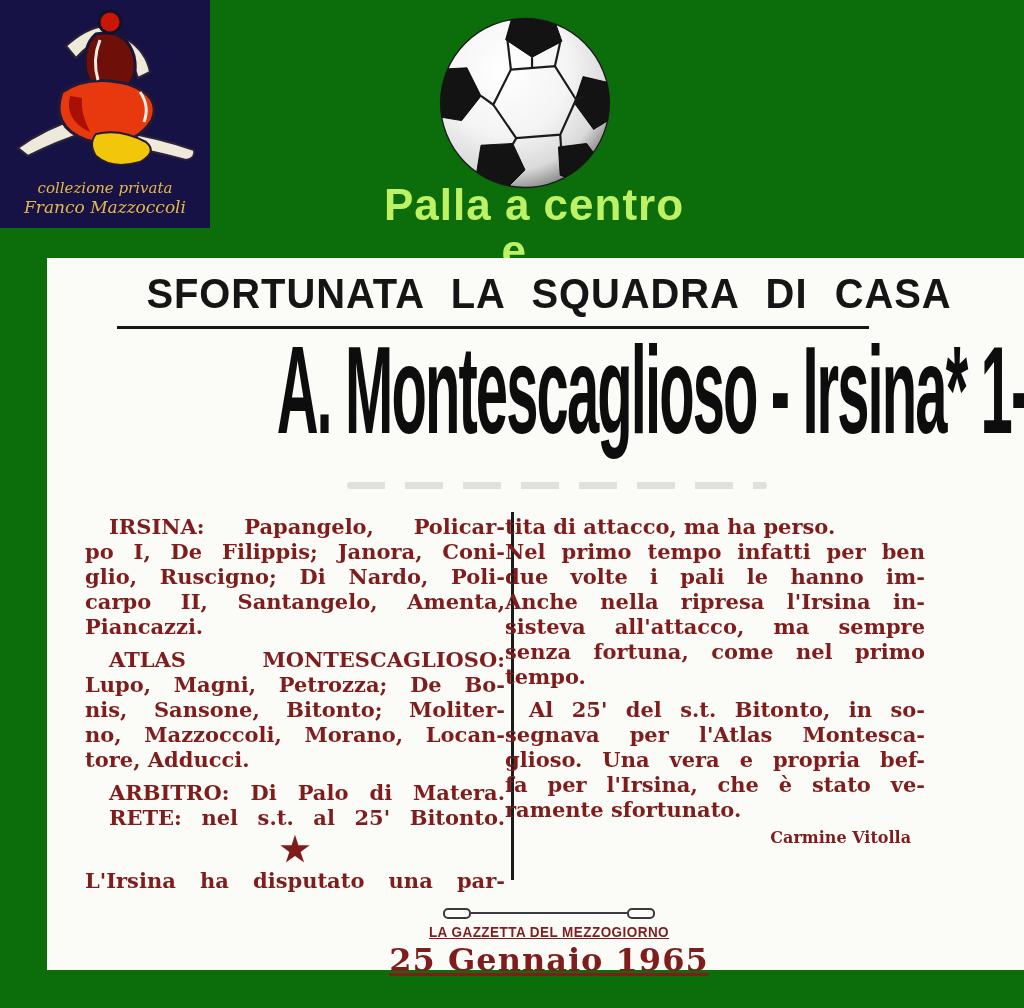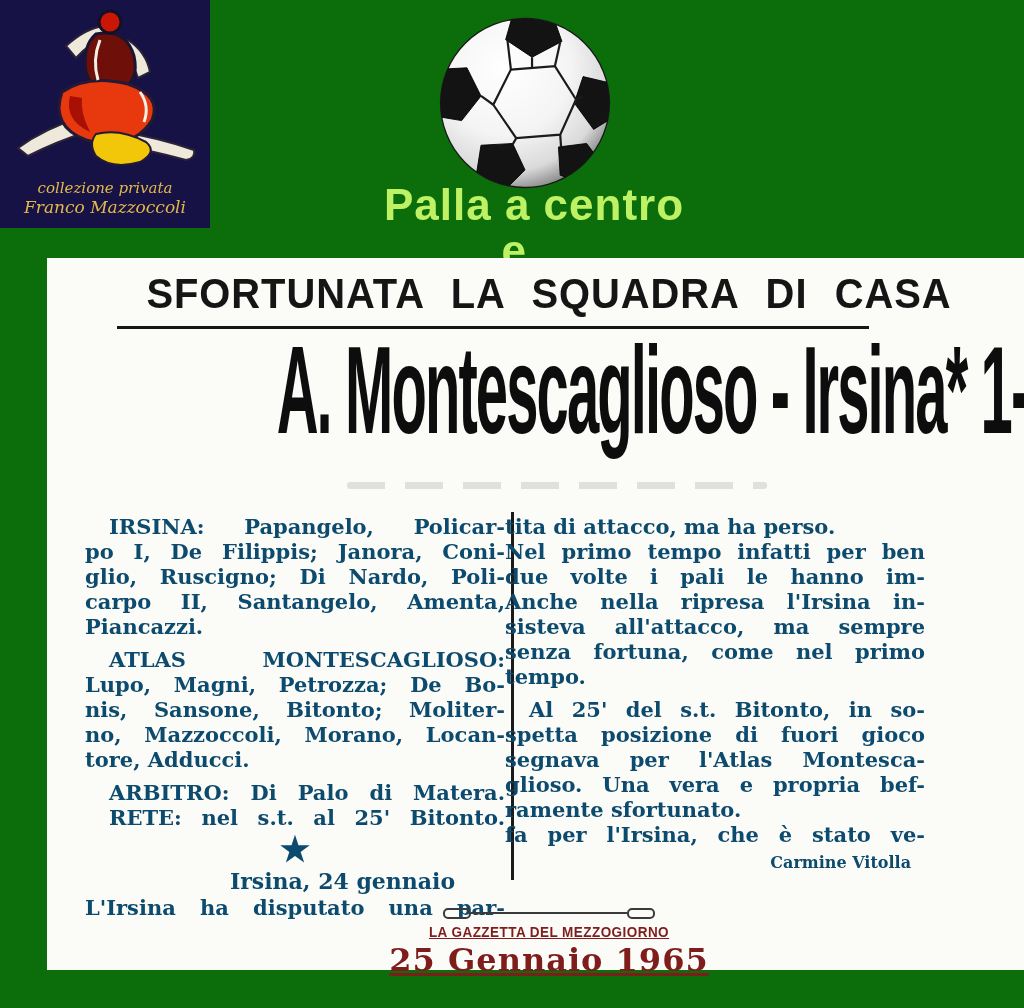--- a/index.html
+++ b/index.html
@@ -73,21 +73,21 @@
     opacity:.28;border-radius:3px;
   }
 
   
   .columns{
     position:absolute;left:38px;top:256px;width:855px;
     display:flex;
     font-family:"DejaVu Serif",serif;
     font-weight:700;
     font-size:21px;line-height:25px;
-    color:#0c4a6e;
+    color:#7f1d1d;
   }
   .col{width:420px;}
   .ln{text-align:justify;text-align-last:justify;}
   .ln.end{text-align-last:auto;}
   .ln.indent{text-indent:24px;}
   .col-divider{
     position:absolute;left:464px;top:254px;width:3px;height:368px;
     background:#1a1a1a;
   }
   .star-line{
@@ -221,40 +221,38 @@
       <div class="ln">Lupo, Magni, Petrozza; De Bo-</div>
       <div class="ln">nis, Sansone, Bitonto; Moliter-</div>
       <div class="ln">no, Mazzoccoli, Morano, Locan-</div>
       <div class="ln end">tore, Adducci.</div>
 
       <div class="ln indent p-gap">ARBITRO: Di Palo di Matera.</div>
       <div class="ln indent">RETE: nel s.t. al 25' Bitonto.</div>
 
       <div class="star-line">★</div>
 
-      <div class="dateline">Irsina, 24 gennaio</div>
 
       <div class="ln">L'Irsina ha disputato una par-</div>
     </div>
 
     <div class="col">
       <div class="ln end">tita di attacco, ma ha perso.</div>
       <div class="ln">Nel primo tempo infatti per ben</div>
       <div class="ln">due volte i pali le hanno im-</div>
       <div class="ln">Anche nella ripresa l'Irsina in-</div>
       <div class="ln">sisteva all'attacco, ma sempre</div>
       <div class="ln">senza fortuna, come nel primo</div>
       <div class="ln end">tempo.</div>
 
       <div class="ln indent p-gap">Al 25' del s.t. Bitonto, in so-</div>
-      <div class="ln">spetta posizione di fuori gioco</div>
       <div class="ln">segnava per l'Atlas Montesca-</div>
       <div class="ln">glioso. Una vera e propria bef-</div>
+      <div class="ln">fa per l'Irsina, che è stato ve-</div>
       <div class="ln end">ramente sfortunato.</div>
-      <div class="ln">fa per l'Irsina, che è stato ve-</div>
 
       <div class="byline">Carmine Vitolla</div>
     </div>
   </div>
 
   <div class="paper-footer">
     <div class="orn-rule">
       <span class="orn"></span>
       <span class="orn-line"></span>
       <span class="orn"></span>

